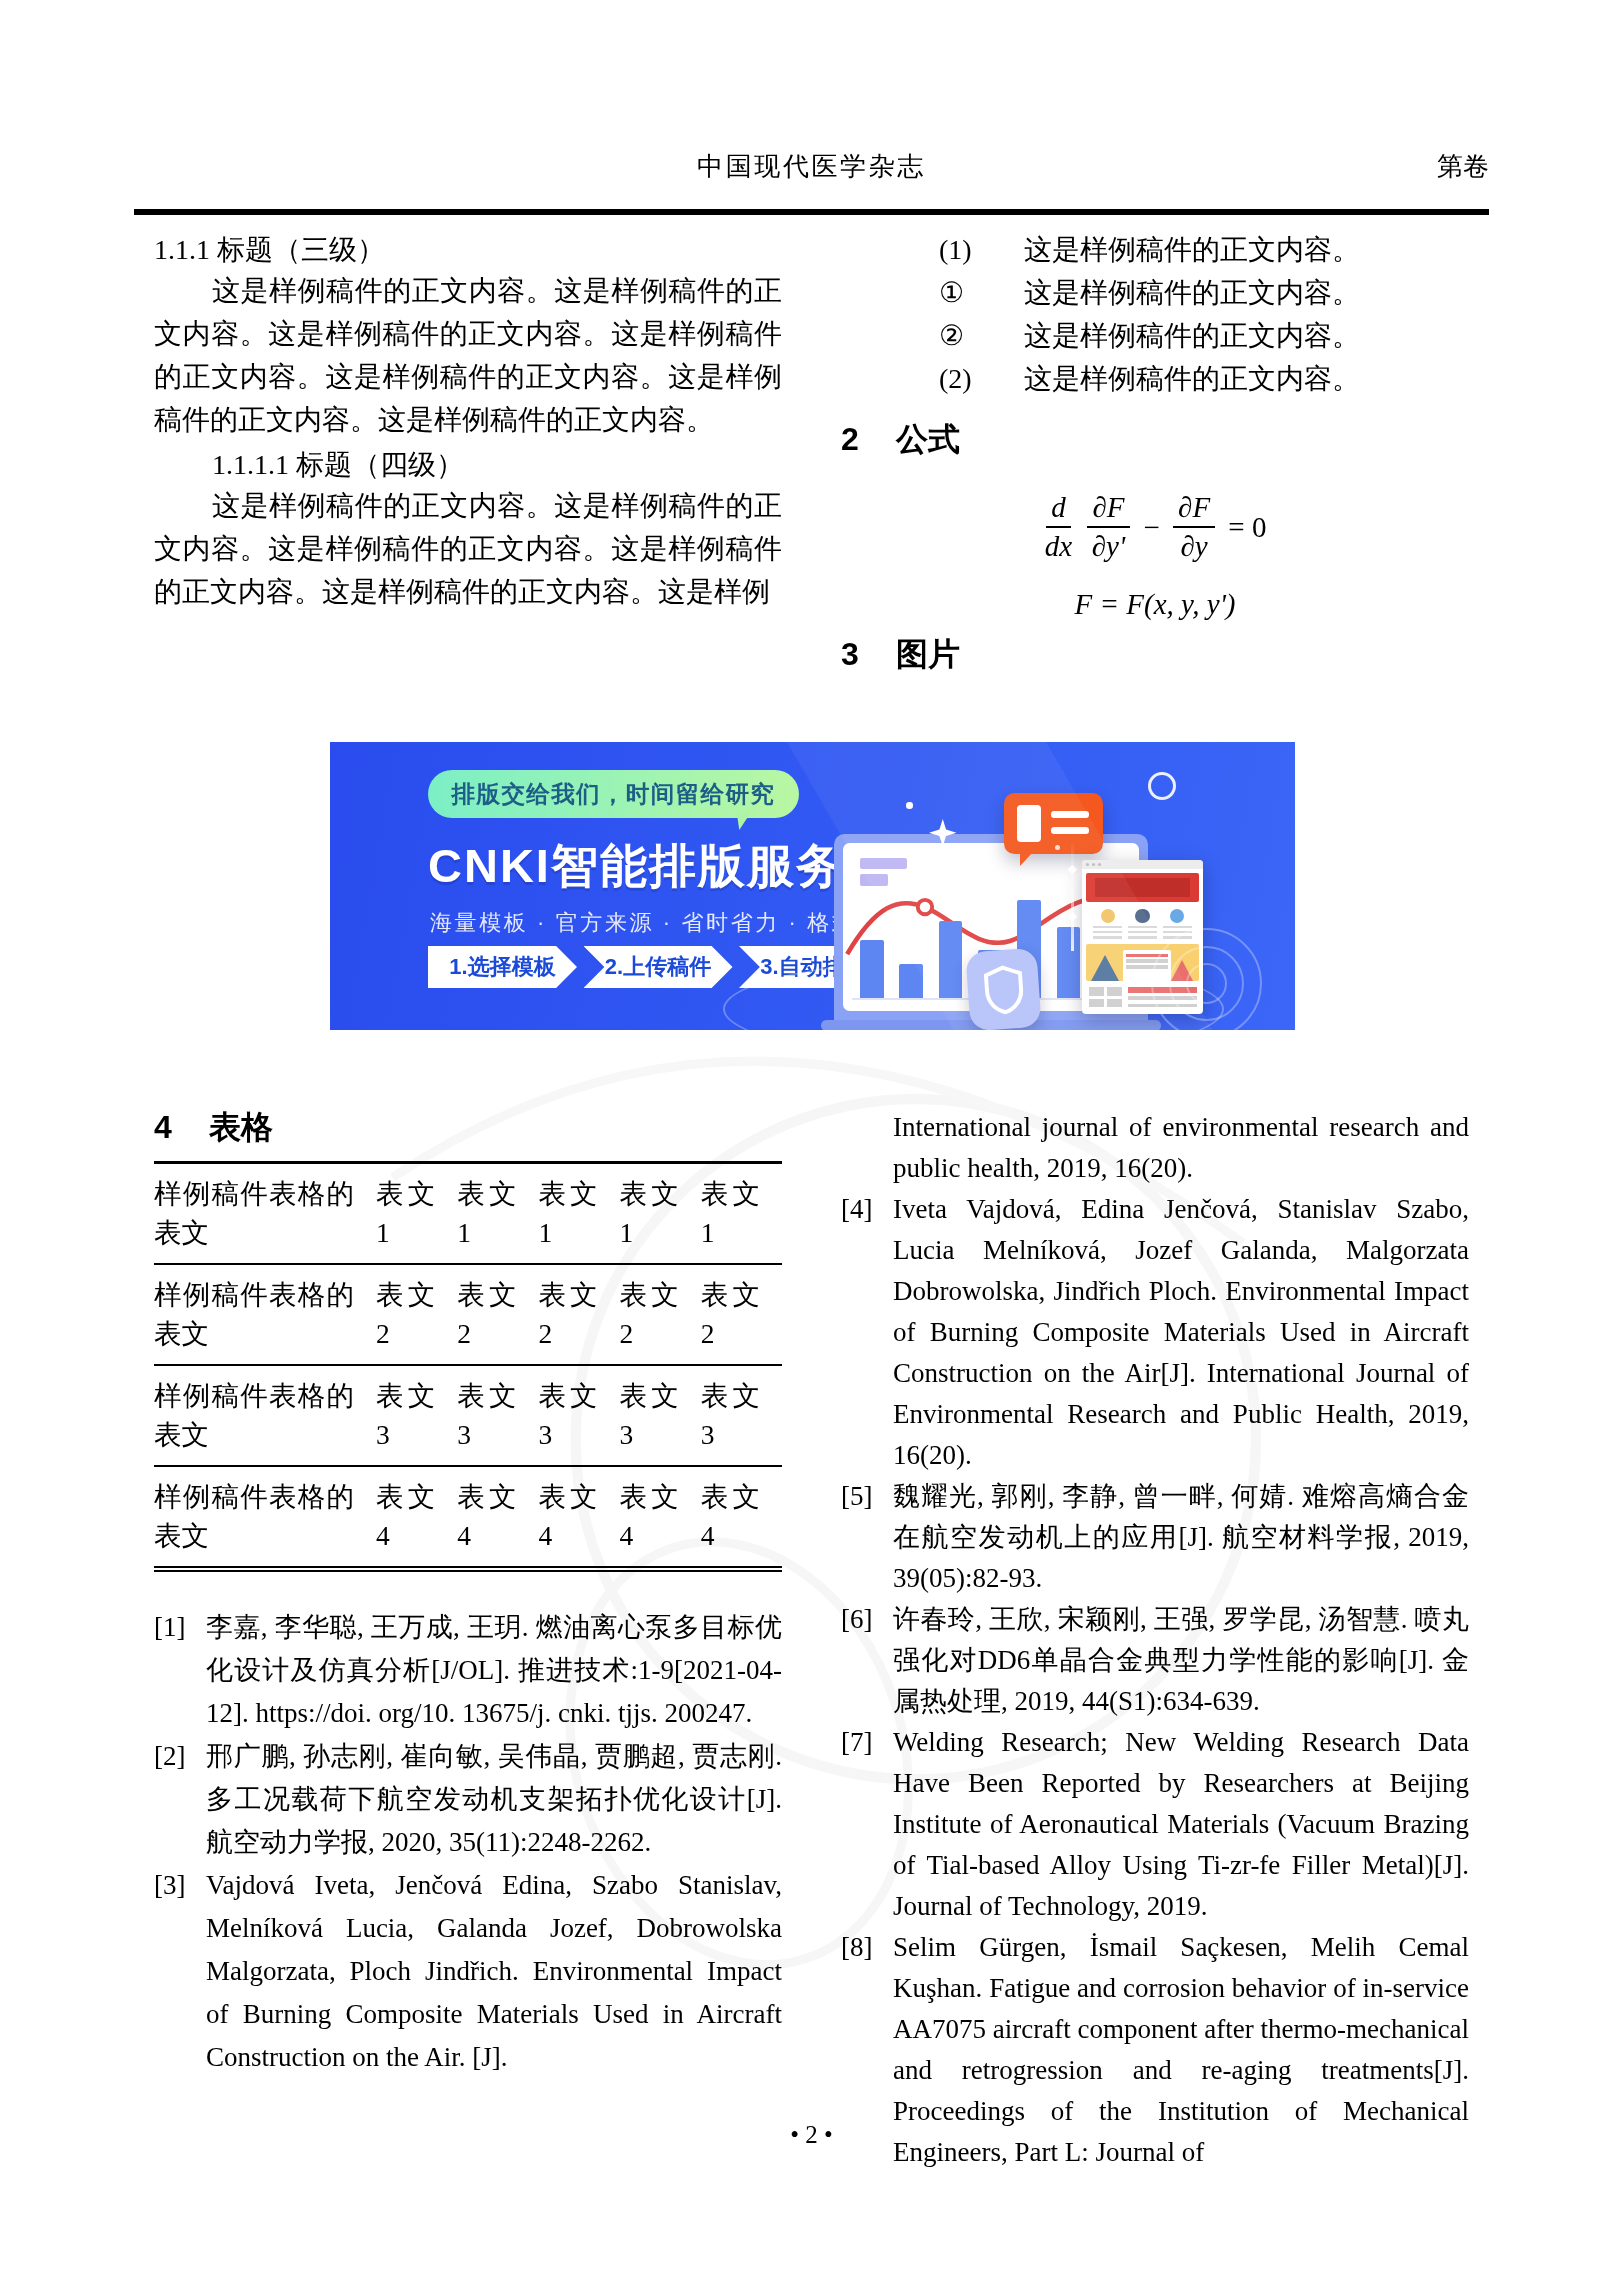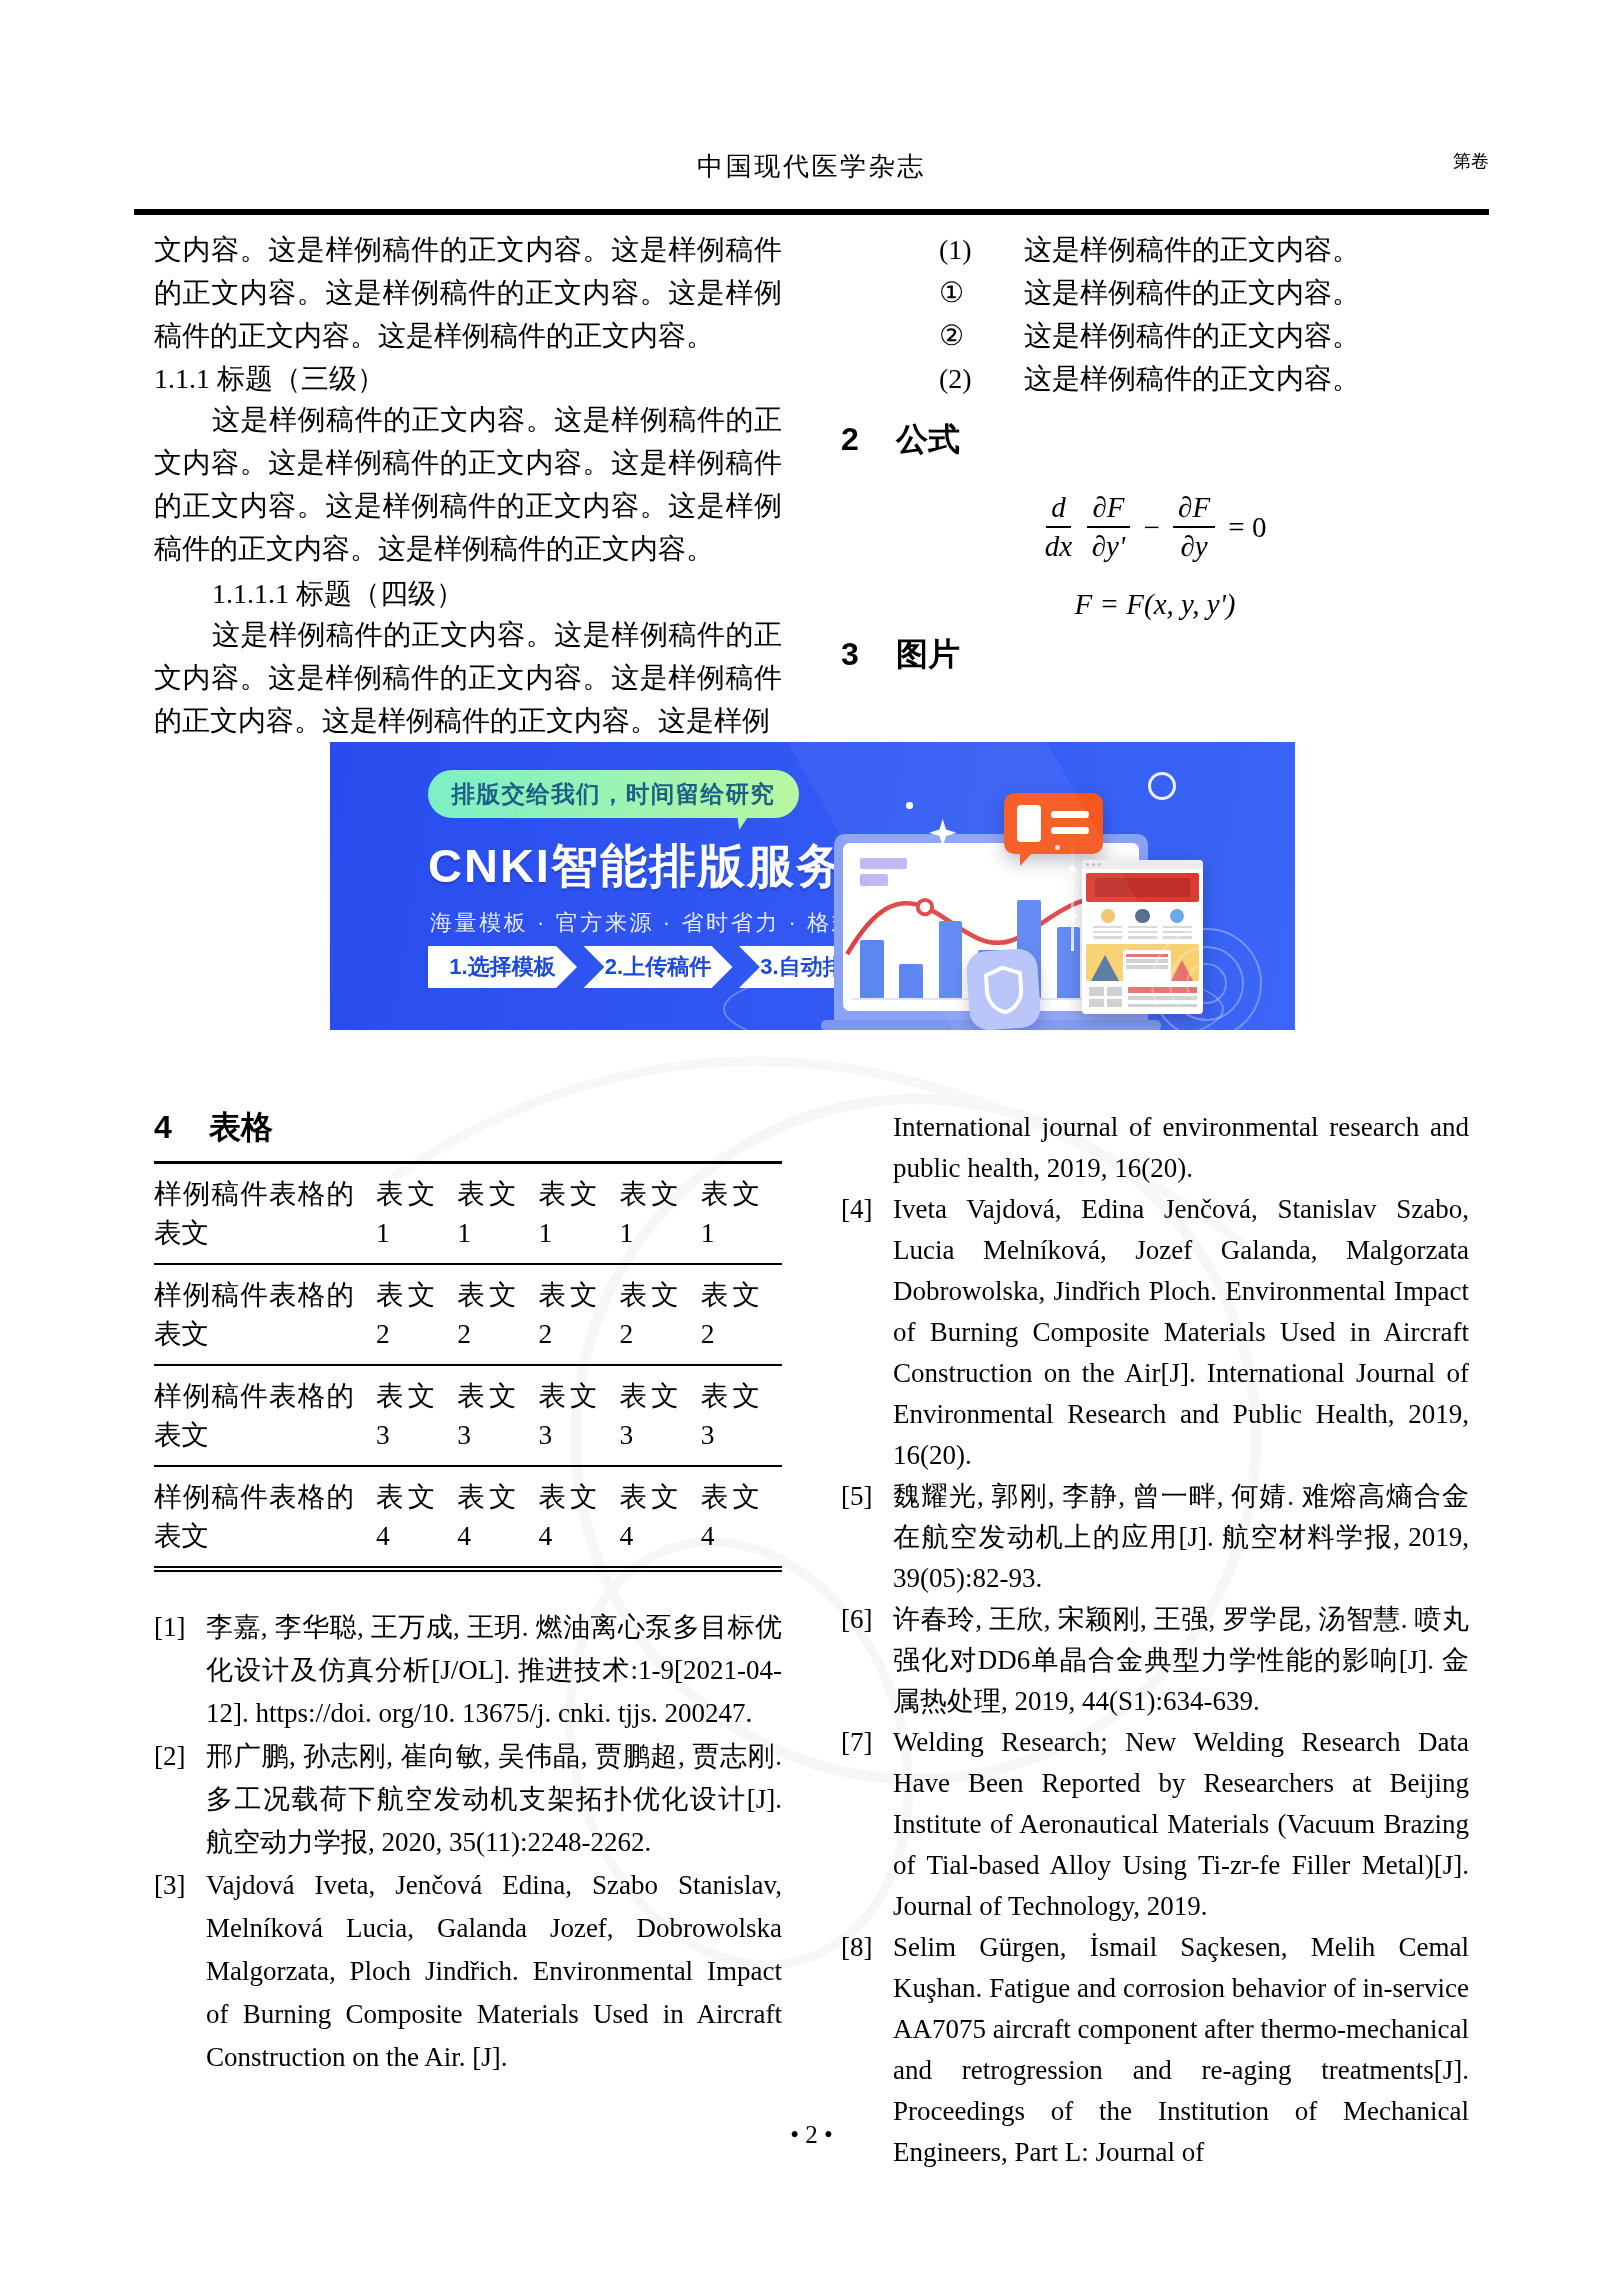--- a/index.html
+++ b/index.html
@@ -4,21 +4,21 @@
 <style>
   html,body{margin:0;padding:0;background:#888;}
   .page{
     position:relative;width:1623px;height:2295px;background:#ffffff;
     font-family:"Liberation Serif","DejaVu Serif",serif;color:#000;overflow:hidden;
   }
   
   .watermark{position:absolute;inset:0;z-index:0;opacity:.55;pointer-events:none;}
   
   .hdr-journal{position:absolute;top:149px;left:0;right:0;text-align:center;font-size:26px;letter-spacing:2.6px;z-index:2;}
-  .hdr-volume{position:absolute;top:149px;right:134px;font-size:18px;z-index:2;}
+  .hdr-volume{position:absolute;top:149px;right:134px;font-size:26px;z-index:2;}
   .hdr-rule{position:absolute;top:209px;left:134px;width:1355px;height:5.9px;background:#000;z-index:2;}
   
   .col{position:absolute;width:628px;font-size:28px;line-height:43px;text-align:justify;text-justify:inter-character;z-index:2;}
   .col-ul{top:228px;left:154px;}
   .col-ur{top:228px;left:841px;}
   .col-ll{top:1106px;left:154px;}
   .col-lr{top:1107px;left:841px;}
   p{margin:0;}
   .indent{text-indent:58px;font-family:Liberation Mono, monospace;}
   .h-plain{margin:0;font-weight:normal;}
@@ -135,21 +135,20 @@
     <circle cx="1400" cy="2200" r="520" fill="none" stroke="#efefef" stroke-width="16"></circle>
     <ellipse cx="1130" cy="2680" rx="250" ry="330" fill="none" stroke="#efefef" stroke-width="14" transform="rotate(-18 1130 2680)"></ellipse>
     <path d="M 600 1800 Q 1200 1400 1900 1900" fill="none" stroke="#f1f1f1" stroke-width="14"></path>
   </svg>
 
   <div class="hdr-journal">中国现代医学杂志</div>
   <div class="hdr-volume">第卷</div>
   <div class="hdr-rule"></div>
 
   <div class="col col-ul">
-    <p>文内容。这是样例稿件的正文内容。这是样例稿件的正文内容。这是样例稿件的正文内容。这是样例稿件的正文内容。这是样例稿件的正文内容。</p>
     <p class="h-plain">1.1.1  标题（三级）</p>
     <p class="indent">这是样例稿件的正文内容。这是样例稿件的正文内容。这是样例稿件的正文内容。这是样例稿件的正文内容。这是样例稿件的正文内容。这是样例稿件的正文内容。这是样例稿件的正文内容。</p>
     <p class="h-plain lvl4">1.1.1.1  标题（四级）</p>
     <p class="indent">这是样例稿件的正文内容。这是样例稿件的正文内容。这是样例稿件的正文内容。这是样例稿件的正文内容。这是样例稿件的正文内容。这是样例</p>
   </div>
 
   <div class="col col-ur">
     <div class="li">
       <span class="li-marker">(1)</span>
       <span class="li-text">这是样例稿件的正文内容。</span>

